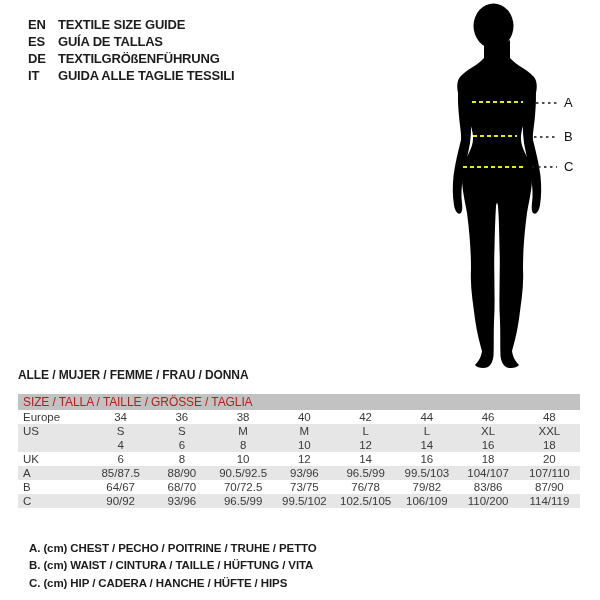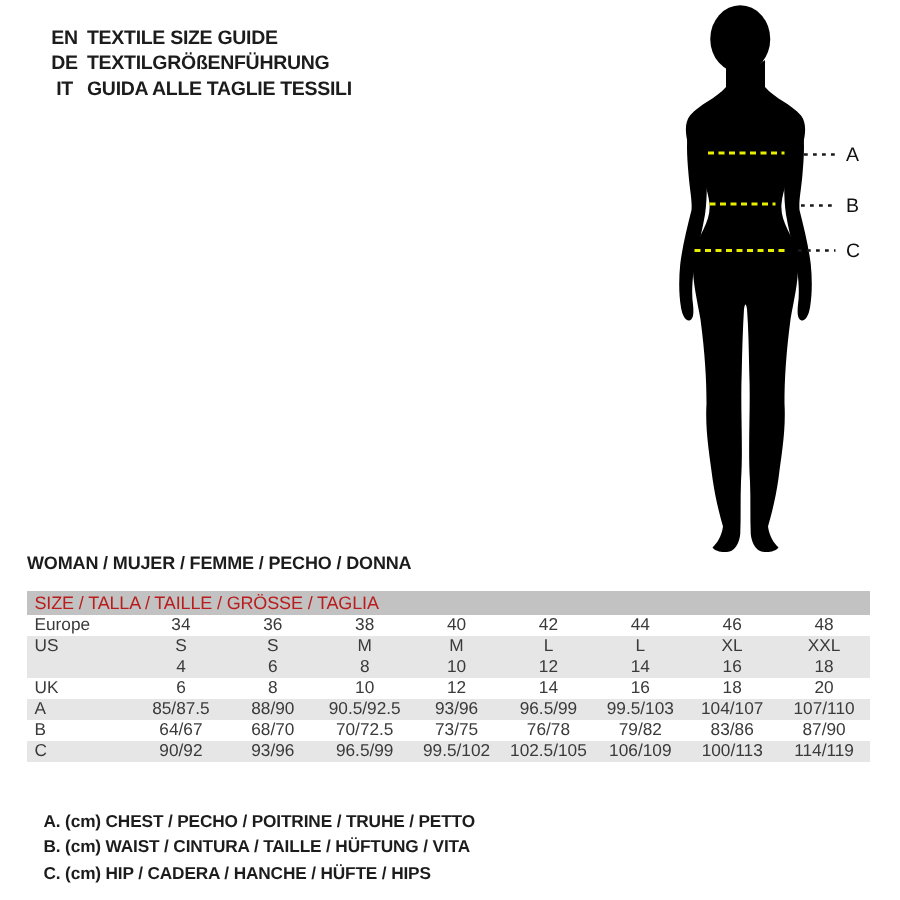--- a/index.html
+++ b/index.html
@@ -3,21 +3,21 @@
 <meta charset="utf-8">
 <style>
   html,body{margin:0;padding:0;background:#fff;}
   .canvas{
     position:relative;width:600px;height:600px;background:var(--background,#fff);
     font-family:"Liberation Sans", sans-serif;color:var(--text,#1c1c1c);overflow:hidden;
   }
   
   .lang-block{position:absolute;left:28px;top:16px;}
   .lang-row{display:flex;height:17px;line-height:17px;font-size:13px;font-weight:700;letter-spacing:-0.2px;}
-  .lang-code{width:30px;text-align:center;}
+  .lang-code{width:30px;}
   .lang-label{white-space:nowrap;}
   
   .figure-wrap{position:absolute;left:400px;top:0;width:190px;height:372px;}
   .fig-fill{fill:var(--silhouette,#000);}
   .yellow-line{stroke:var(--measure_line,#e9ee00);stroke-width:2;stroke-dasharray:4 3;fill:none;}
   .black-dash{stroke:#1a1a1a;stroke-width:1.6;stroke-dasharray:2.5 3.5;fill:none;}
   .marker-label{position:absolute;font-size:13px;font-weight:400;color:#111;}
   
   .category-title{position:absolute;left:18px;top:368px;font-size:12px;font-weight:700;letter-spacing:-0.1px;}
   
@@ -34,20 +34,24 @@
 </style>
 </head>
 <body>
 
 <div class="canvas">
 
   <div class="lang-block">
     <div class="lang-row">
       <span class="lang-code">EN</span>
       <span class="lang-label">TEXTILE SIZE GUIDE</span>
+    </div>
+    <div class="lang-row">
+      <span class="lang-code">ES</span>
+      <span class="lang-label">GUÍA DE TALLAS</span>
     </div>
     <div class="lang-row">
       <span class="lang-code">DE</span>
       <span class="lang-label">TEXTILGRÖßENFÜHRUNG</span>
     </div>
     <div class="lang-row">
       <span class="lang-code">IT</span>
       <span class="lang-label">GUIDA ALLE TAGLIE TESSILI</span>
     </div>
   </div>
@@ -125,21 +129,21 @@
 
       <line class="black-dash" x1="136" y1="103" x2="157" y2="103"></line>
       <line class="black-dash" x1="134" y1="137" x2="157" y2="137"></line>
       <line class="black-dash" x1="132" y1="167" x2="157" y2="167"></line>
     </svg>
     <span class="marker-label" style="left:164px;top:95px;">A</span>
     <span class="marker-label" style="left:164px;top:129px;">B</span>
     <span class="marker-label" style="left:164px;top:159px;">C</span>
   </div>
 
-  <div class="category-title">WOMAN / MUJER / FEMME / PECHO / DONNA</div>
+  <div class="category-title">ALLE / MUJER / FEMME / FRAU / DONNA</div>
 
   <div class="size-table">
     <div class="thead">SIZE / TALLA / TAILLE / GRÖSSE / TAGLIA</div>
     <div>
         <div class="trow">
           <div class="tcell label">Europe</div>
           <div class="tcell">34</div>
           <div class="tcell">36</div>
           <div class="tcell">38</div>
           <div class="tcell">40</div>
@@ -204,21 +208,21 @@
           <div class="tcell">87/90</div>
         </div>
         <div class="trow shaded">
           <div class="tcell label">C</div>
           <div class="tcell">90/92</div>
           <div class="tcell">93/96</div>
           <div class="tcell">96.5/99</div>
           <div class="tcell">99.5/102</div>
           <div class="tcell">102.5/105</div>
           <div class="tcell">106/109</div>
-          <div class="tcell">100/113</div>
+          <div class="tcell">110/200</div>
           <div class="tcell">114/119</div>
         </div>
       </div>
   </div>
 
   <div class="legend-block">
     <div class="legend-row">A. (cm) CHEST / PECHO / POITRINE / TRUHE / PETTO</div>
     <div class="legend-row">B. (cm) WAIST / CINTURA / TAILLE / HÜFTUNG / VITA</div>
     <div class="legend-row">C. (cm) HIP / CADERA / HANCHE / HÜFTE / HIPS</div>
   </div>

